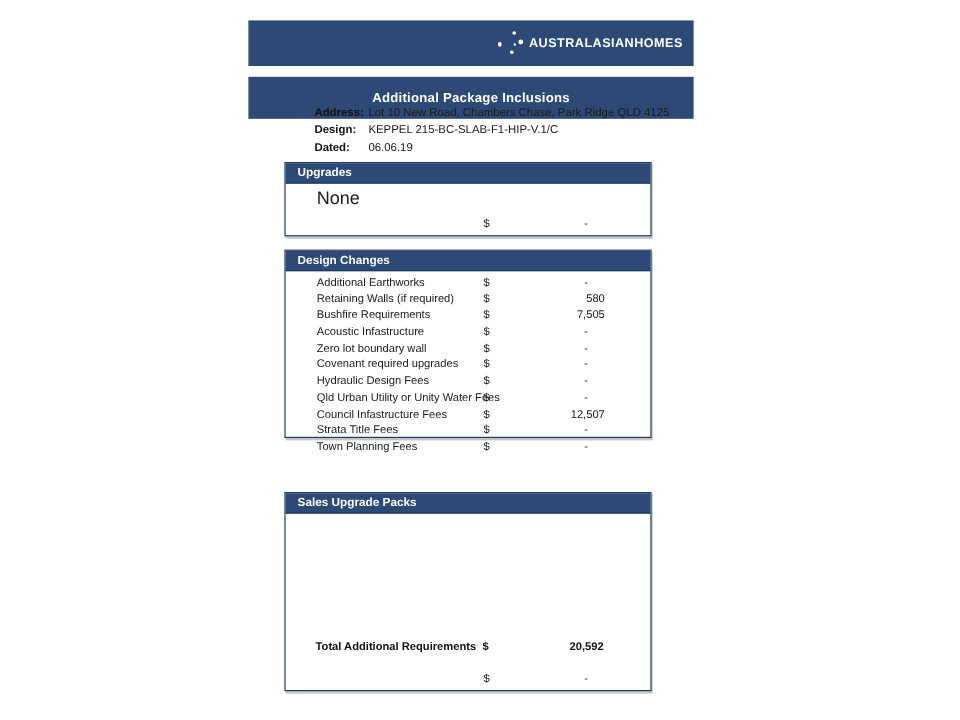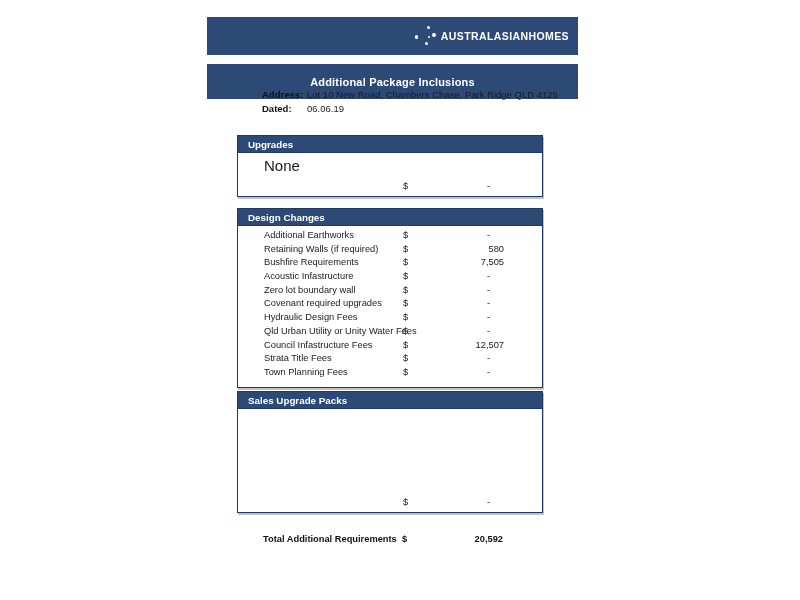--- a/index.html
+++ b/index.html
@@ -40,22 +40,22 @@
     position:absolute; left:237px; width:306px; background:#ffffff;
     border:1.4px solid #1f3a62; box-sizing:border-box;
     box-shadow:1px 2px 0 rgba(145,145,145,0.55);
   }
   .box-header {
     height:16px; background:#2d4a76; color:#ffffff; font-weight:bold;
     font-size:9.8px; display:flex; align-items:center; padding-left:10px;
     border-bottom:1px solid #1f3a62;
   }
   .box-upgrades { top:135px; height:62px; }
-  .box-design   { top:208px; height:180px; }
-  .box-sales    { top:391px; height:122px; }
+  .box-design   { top:208px; height:157px; }
+  .box-sales    { top:410px; height:166px; }
 
   .note { padding:4px 0 0 26px; font-size:15px; }
 
   .rows { padding-top:3px; }
   .fee-row { position:relative; height:13.7px; font-size:9.3px; }
   .fee-label { position:absolute; left:26px; top:1px; white-space:nowrap; }
   .currency-cell { position:absolute; left:165px; top:1px; }
   .amount-cell { position:absolute; left:188px; top:1px; width:78px; text-align:right; }
   .amount-cell.dash { width:64px; }
 
@@ -93,20 +93,24 @@
   <div class="title-bar">
     <span>Additional Package Inclusions</span>
   </div>
 
   <div class="meta">
     <div class="meta-row">
       <span class="meta-label">Address:</span>
       <span class="meta-value">Lot 10 New Road, Chambers Chase, Park Ridge QLD 4125</span>
     </div>
     <div class="meta-row">
+      <span class="meta-label">Design:</span>
+      <span class="meta-value">KEPPEL 215-BC-SLAB-F1-HIP-V.1/C</span>
+    </div>
+    <div class="meta-row">
       <span class="meta-label">Dated:</span>
       <span class="meta-value">06.06.19</span>
     </div>
   </div>
 
   <div class="box box-upgrades">
     <div class="box-header">
       <span>Upgrades</span>
     </div>
     <div class="note">None</div>

